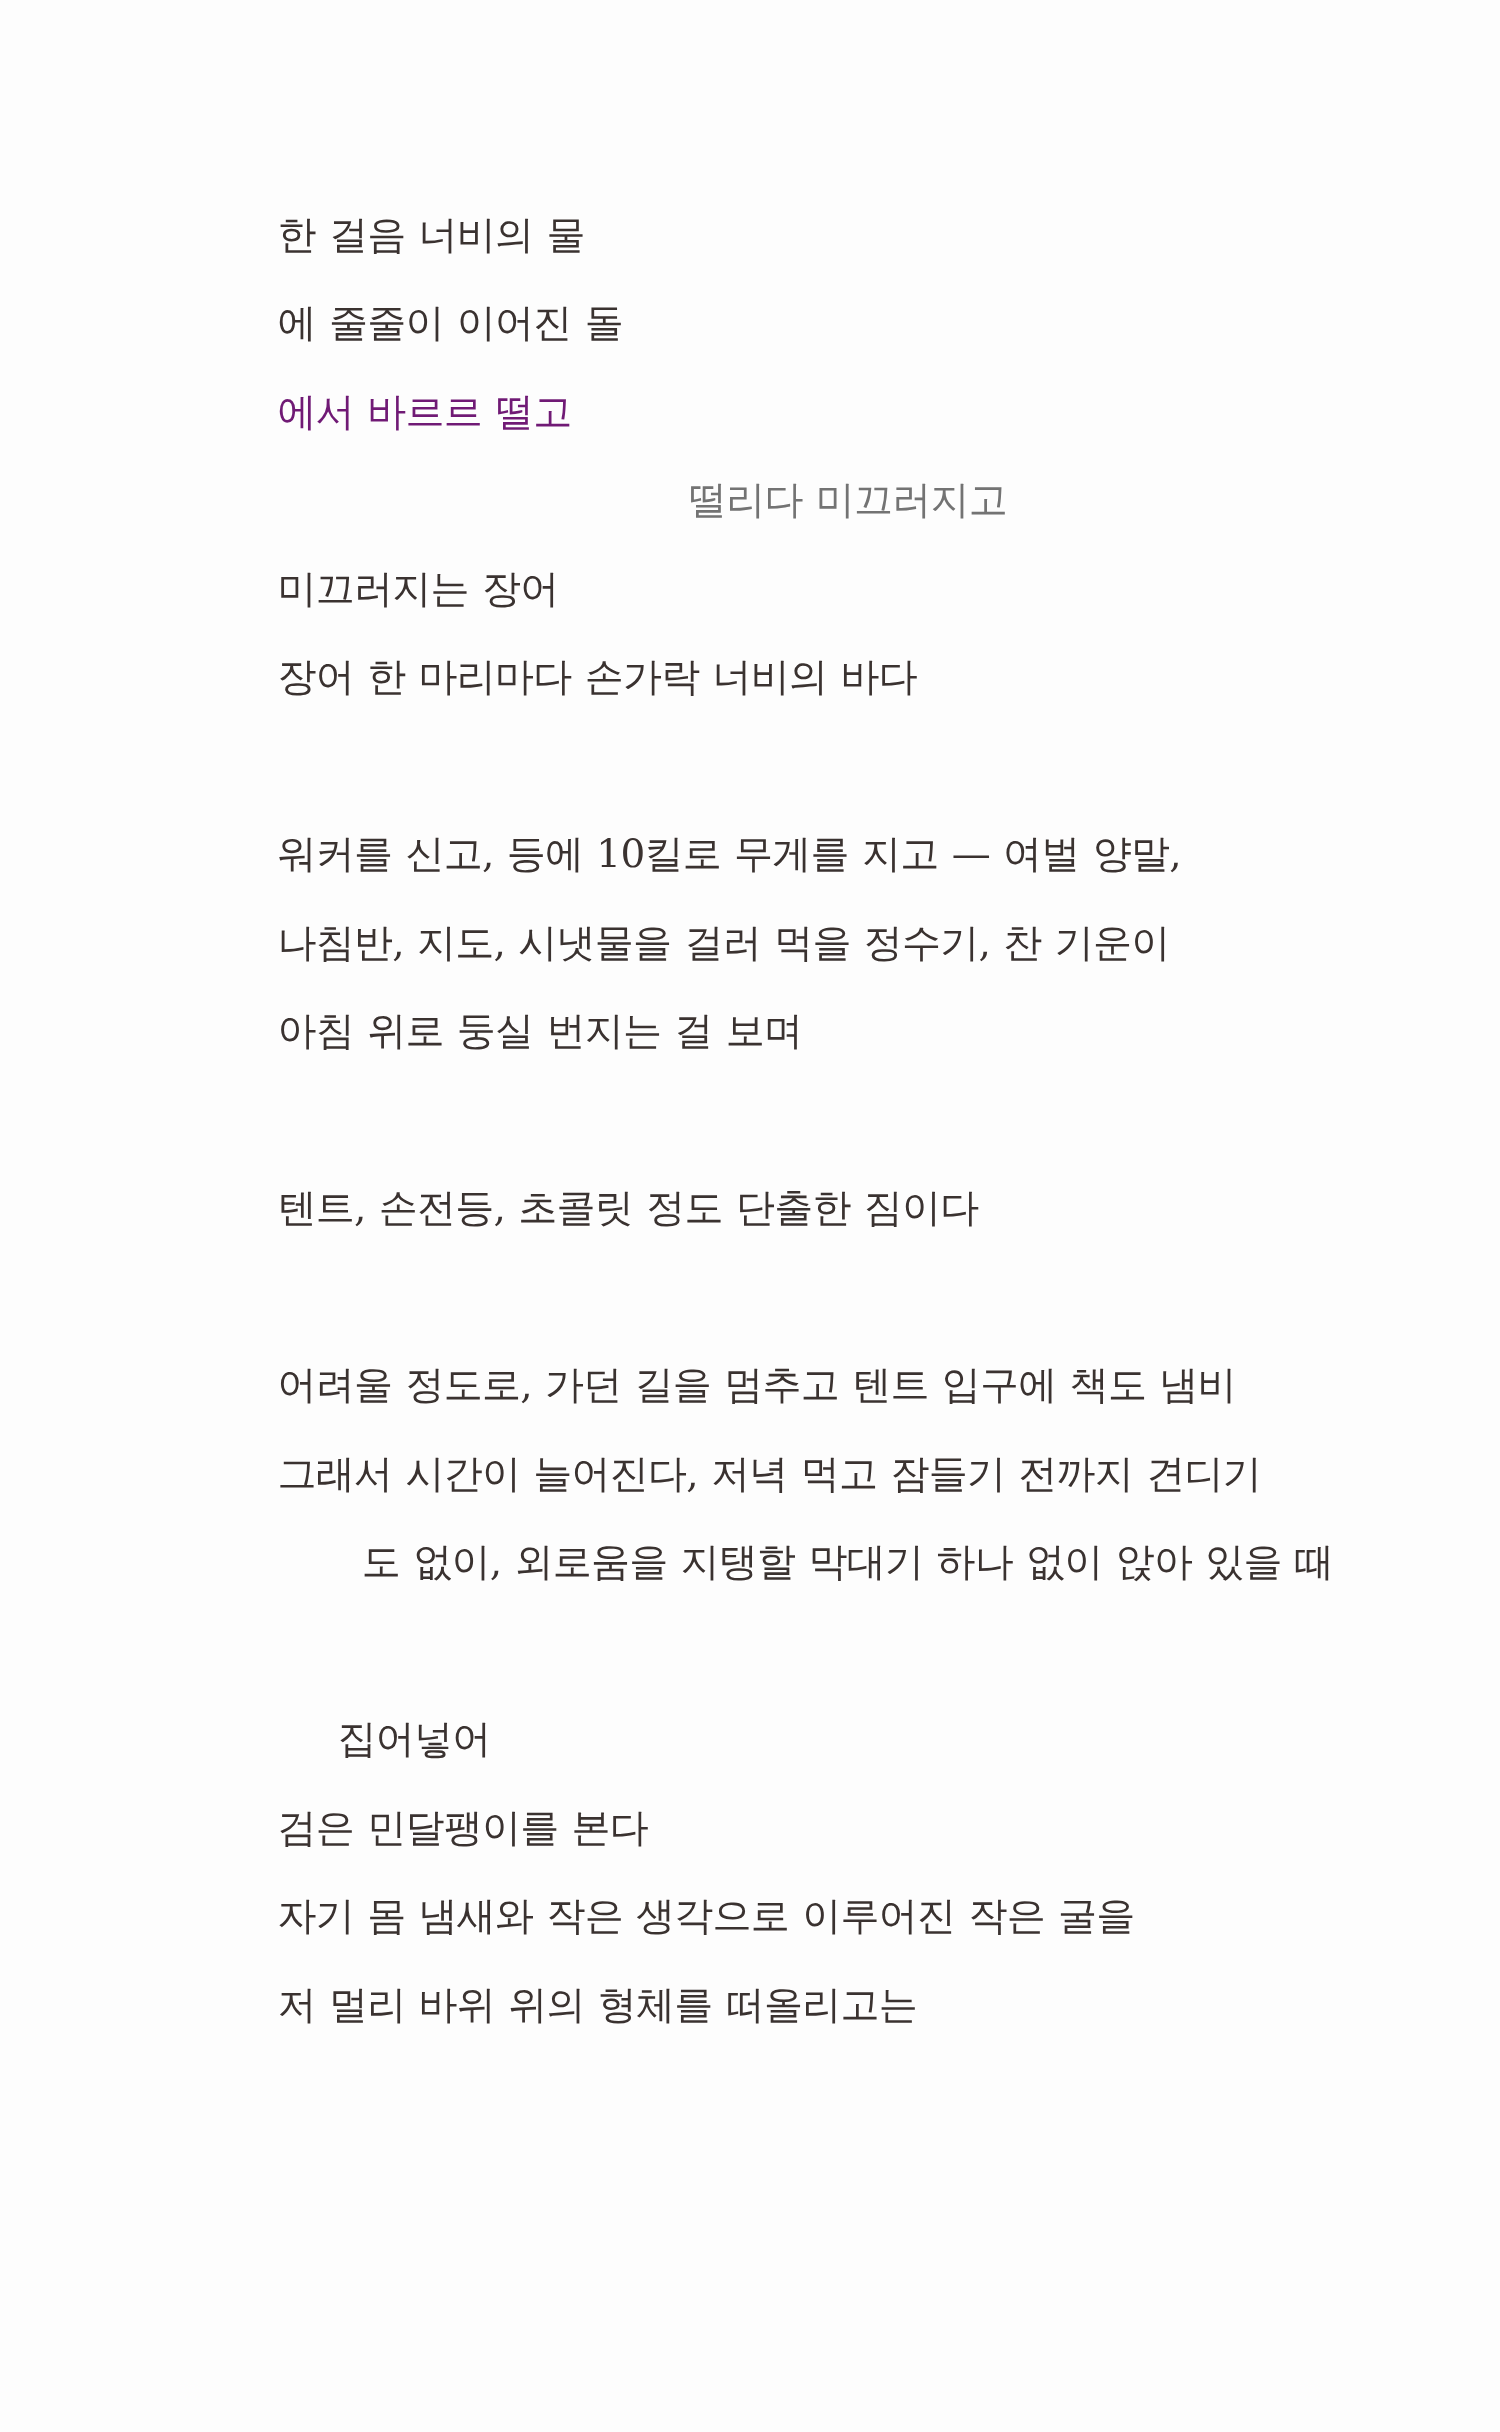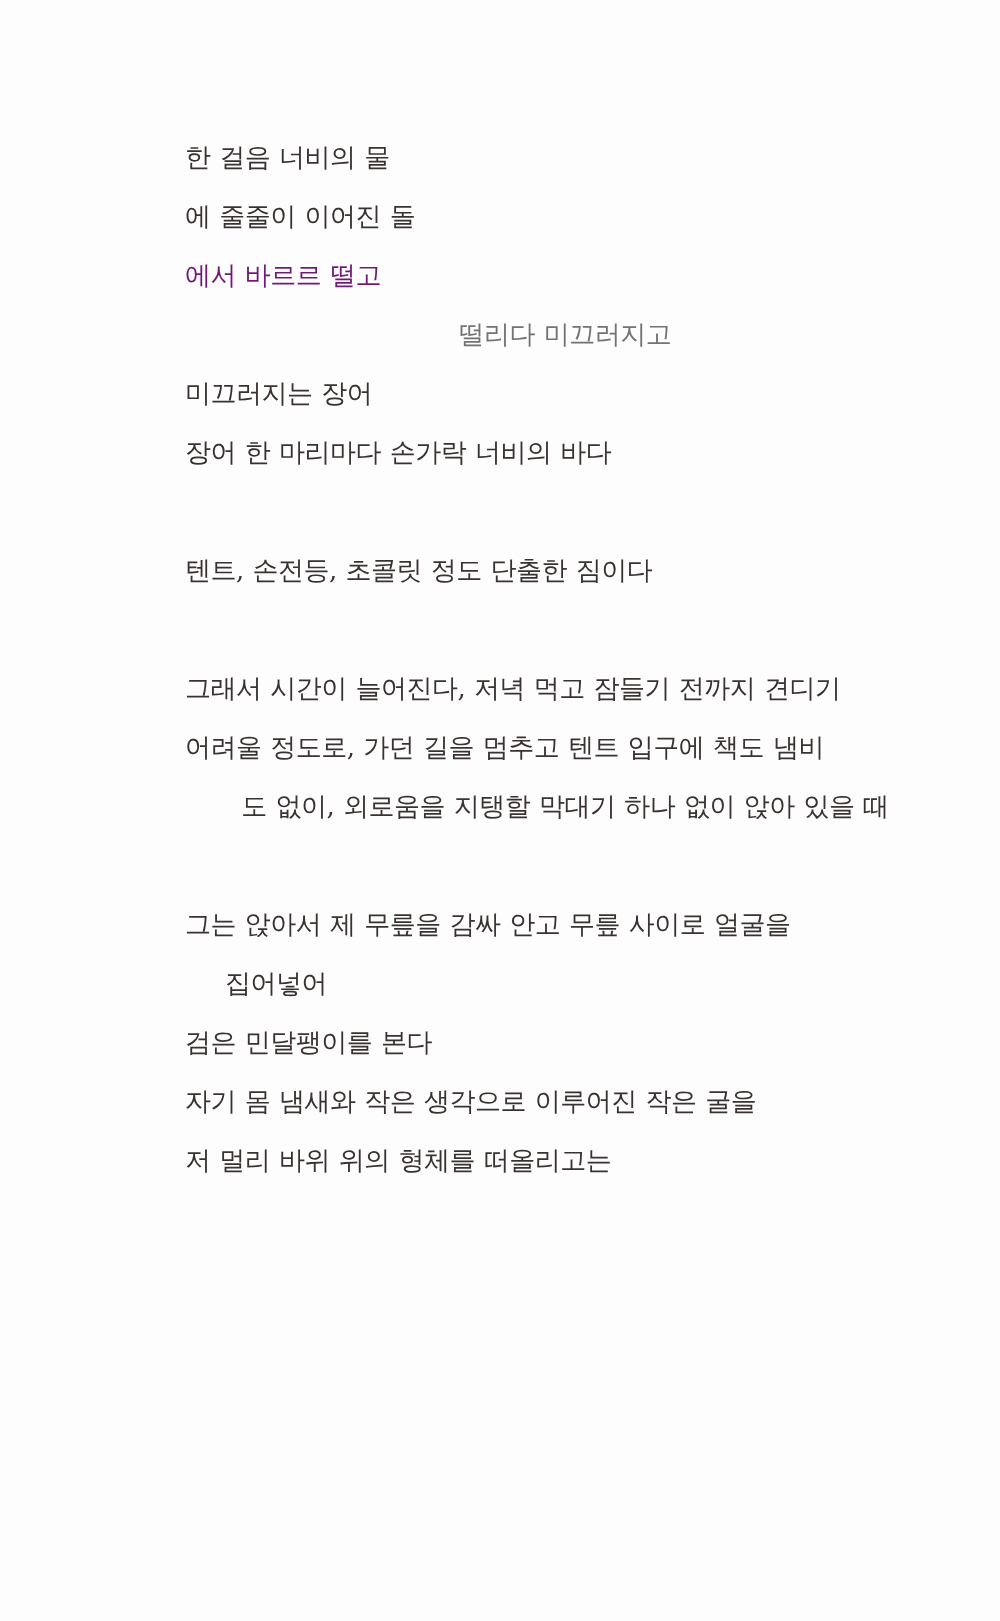--- a/index.html
+++ b/index.html
@@ -49,28 +49,32 @@
   <div class="poem">
       <div class="stanza">
         <p class="line" style="color: rgb(58, 50, 48);">한 걸음 너비의 물</p>
         <p class="line" style="color: rgb(58, 50, 48);">에 줄줄이 이어진 돌</p>
         <p class="line" style="color: #701a75;">에서 바르르 떨고</p>
         <p class="line" style="color: #737373; text-align: center;">떨리다 미끄러지고</p>
         <p class="line" style="color: rgb(58, 50, 48);">미끄러지는 장어</p>
         <p class="line" style="color: rgb(58, 50, 48);">장어 한 마리마다 손가락 너비의 바다</p>
       </div>
       <div class="stanza">
+        <p class="line" style="color: rgb(58, 50, 48);">워커를 신고, 등에 10킬로 무게를 지고 — 여벌 양말,</p>
+        <p class="line" style="color: rgb(58, 50, 48);">나침반, 지도, 시냇물을 걸러 먹을 정수기, 찬 기운이</p>
+        <p class="line" style="color: rgb(58, 50, 48);">아침 위로 둥실 번지는 걸 보며</p>
+      </div>
+      <div class="stanza">
         <p class="line" style="color: rgb(58, 50, 48);">텐트, 손전등, 초콜릿 정도 단출한 짐이다</p>
       </div>
       <div class="stanza">
+        <p class="line" style="color: rgb(58, 50, 48);">어려울 정도로, 가던 길을 멈추고 텐트 입구에 책도 냄비</p>
         <p class="line" style="color: rgb(58, 50, 48);">그래서 시간이 늘어진다, 저녁 먹고 잠들기 전까지 견디기</p>
-        <p class="line" style="color: rgb(58, 50, 48);">어려울 정도로, 가던 길을 멈추고 텐트 입구에 책도 냄비</p>
         <p class="line" style="color: rgb(58, 50, 48); text-align: center;">도 없이, 외로움을 지탱할 막대기 하나 없이 앉아 있을 때</p>
       </div>
       <div class="stanza">
-        <p class="line" style="color: rgb(58, 50, 48);">그는 앉아서 제 무릎을 감싸 안고 무릎 사이로 얼굴을</p>
         <p class="line" style="color: rgb(58, 50, 48); margin-left: 40px;">집어넣어</p>
         <p class="line" style="color: rgb(58, 50, 48);">검은 민달팽이를 본다</p>
         <p class="line" style="color: rgb(58, 50, 48);">자기 몸 냄새와 작은 생각으로 이루어진 작은 굴을</p>
         <p class="line" style="color: rgb(58, 50, 48);">저 멀리 바위 위의 형체를 떠올리고는</p>
       </div>
     </div>
 </div>
 
 </body></html>

